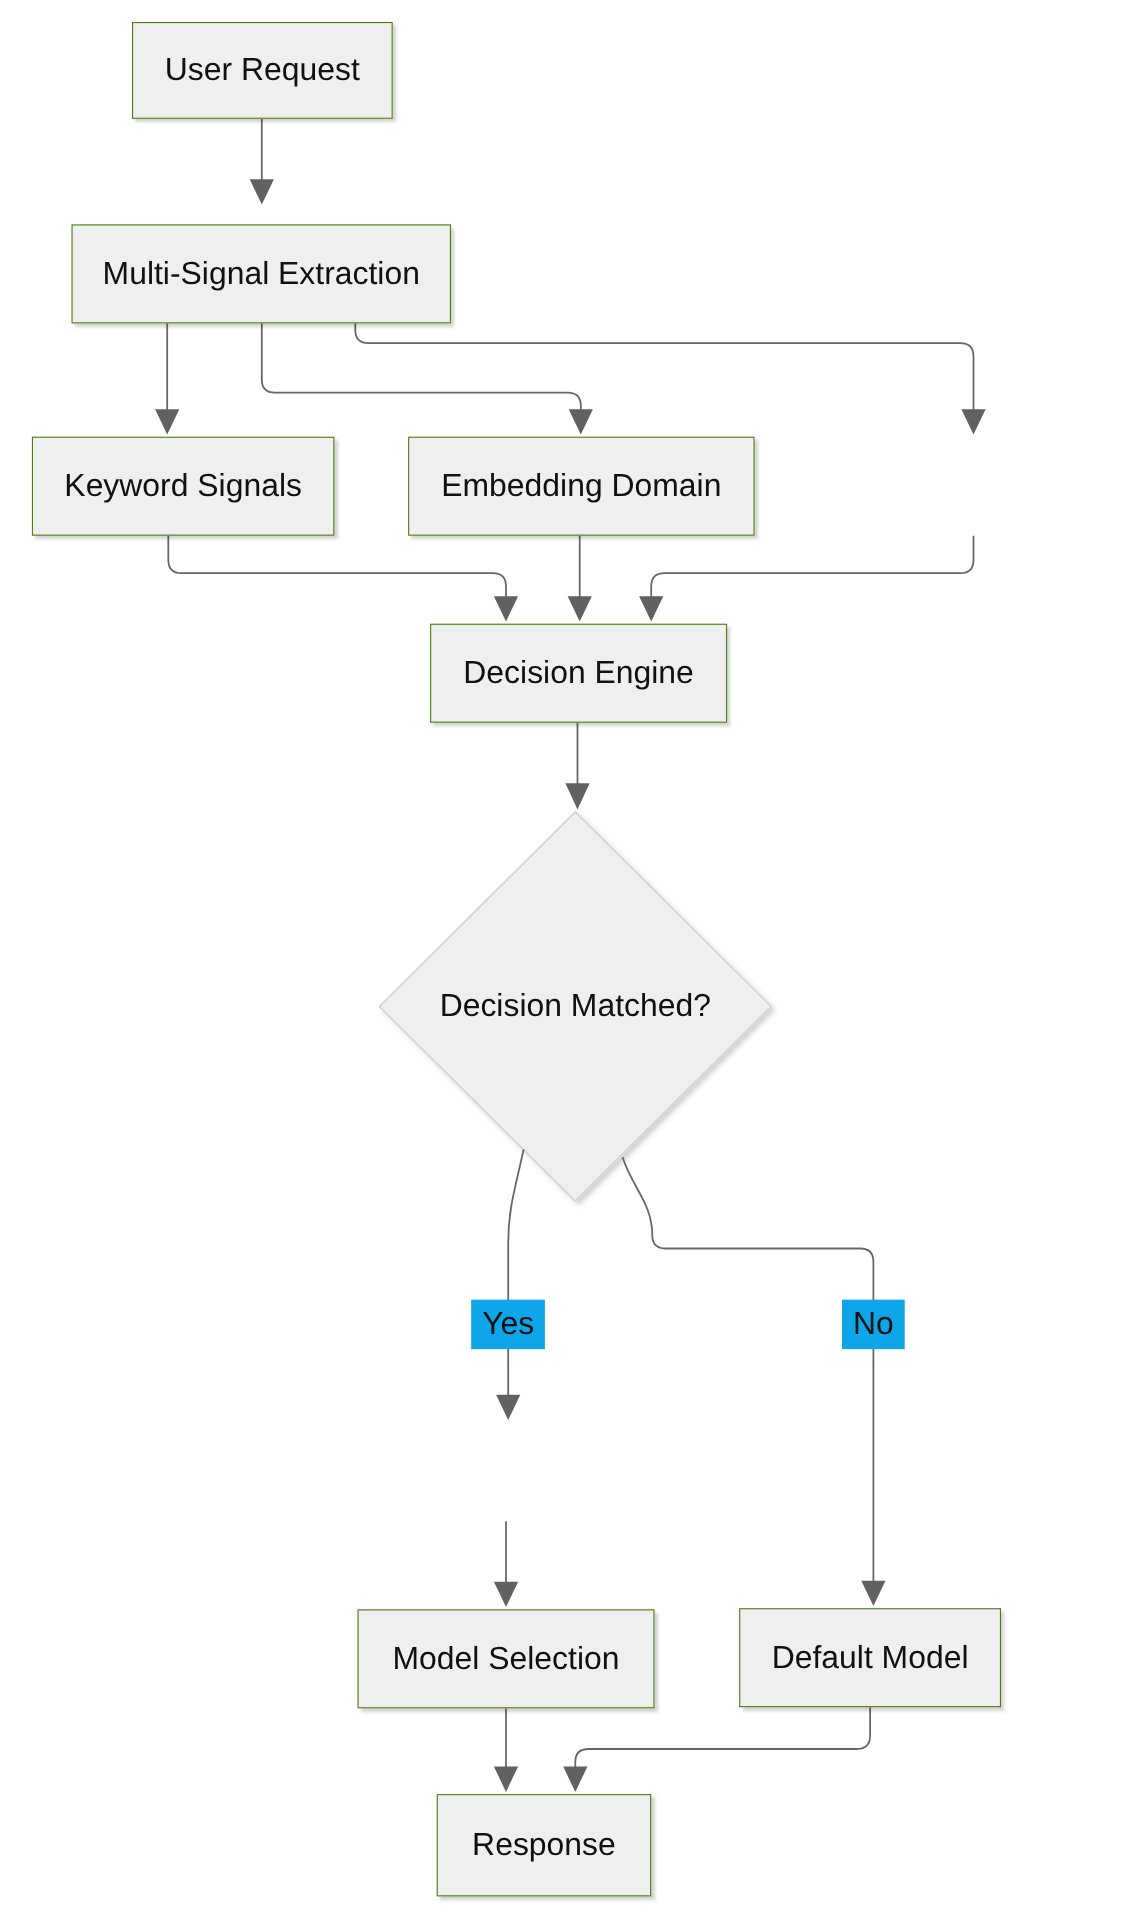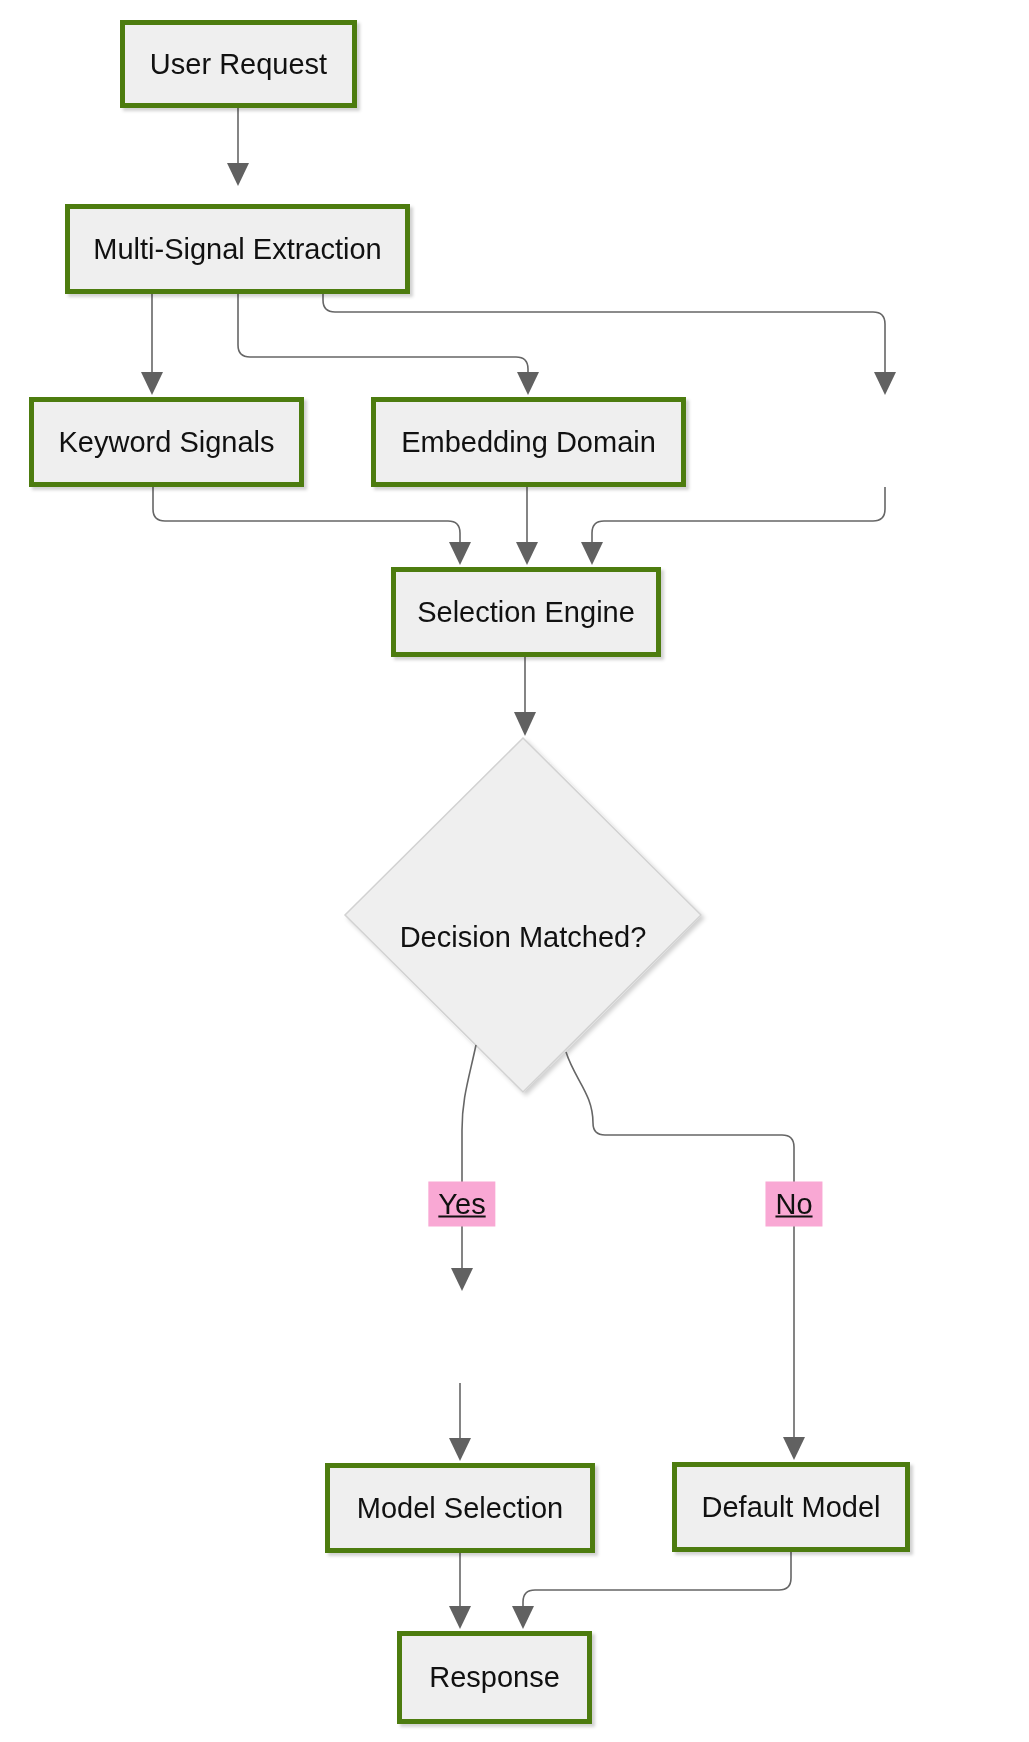--- a/index.html
+++ b/index.html
@@ -32,21 +32,21 @@
     stroke: none;
   }
   .diamond-shape {
     fill: #efefef;
     stroke: #d2d2d2;
     stroke-width: 1.5;
   }
   .node {
     position: absolute;
     background: #efefef;
-    border: 5px solid #4d7c0f;
+    border: 1px solid #4d7c0f;
     box-shadow: 3px 3px 3px rgba(0,0,0,0.18);
     display: flex;
     align-items: center;
     justify-content: center;
     font-size: 29px;
     color: #111111;
     text-align: center;
     box-sizing: border-box;
     white-space: nowrap;
   }
@@ -58,27 +58,26 @@
     font-size: 29px;
     color: #111111;
     text-align: center;
     white-space: nowrap;
   }
   .edge-label {
     position: absolute;
     display: flex;
     align-items: center;
     justify-content: center;
-    background: #f9a8d4;
+    background: #0ea5e9;
     padding: 6px 10px;
     font-size: 29px;
     color: #111111;
     white-space: nowrap;
     transform: translate(-50%, -50%);
-    text-decoration: underline;
   }
 </style>
 </head>
 <body>
 
 <div class="stage">
 
   <svg class="edges-svg" viewBox="0 0 1029 1742">
     <defs>
       <filter id="ds" x="-20%" y="-20%" width="140%" height="140%">
@@ -139,24 +138,24 @@
   <div class="node" style="left:15px;  top:397px; width:275px; height:90px;margin-left:14px;">
     <span>Keyword Signals</span>
   </div>
 
   <div class="node" style="left:371px; top:397px; width:315px; height:90px;">
     <span>Embedding Domain</span>
   </div>
 
 
   <div class="node" style="left:391px; top:567px; width:270px; height:90px;">
-    <span>Selection Engine</span>
+    <span>Decision Engine</span>
   </div>
 
-  <div class="diamond-label" style="left:373px; top:915px; width:300px; height:44px;">
+  <div class="diamond-label" style="left:373px; top:893px; width:300px; height:44px;">
     <span>Decision Matched?</span>
   </div>
 
 
   <div class="node" style="left:325px; top:1463px; width:270px; height:90px;">
     <span>Model Selection</span>
   </div>
 
   <div class="node" style="left:672px; top:1462px; width:238px; height:90px;">
     <span>Default Model</span>

